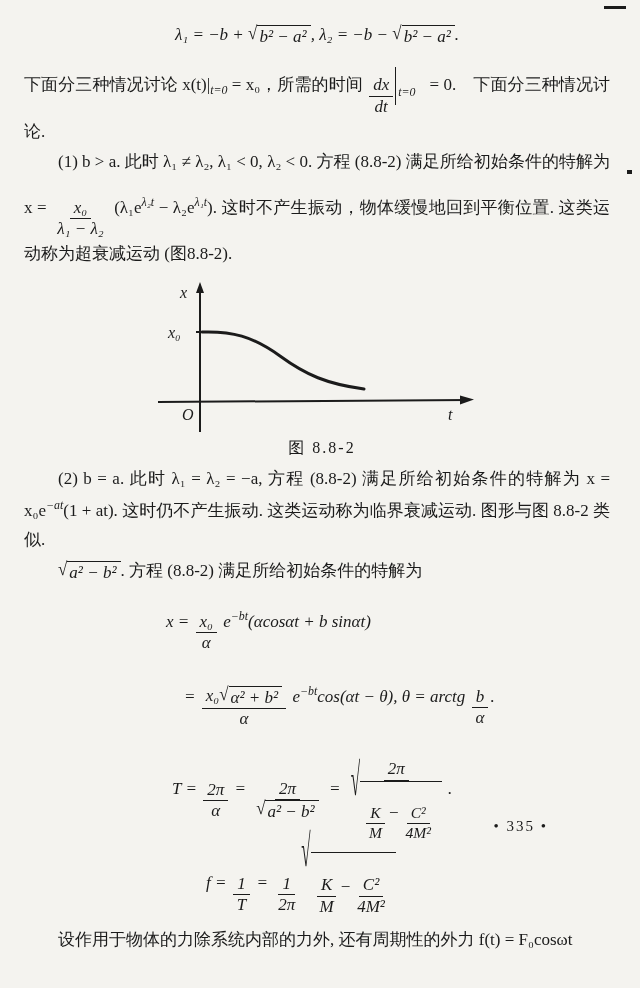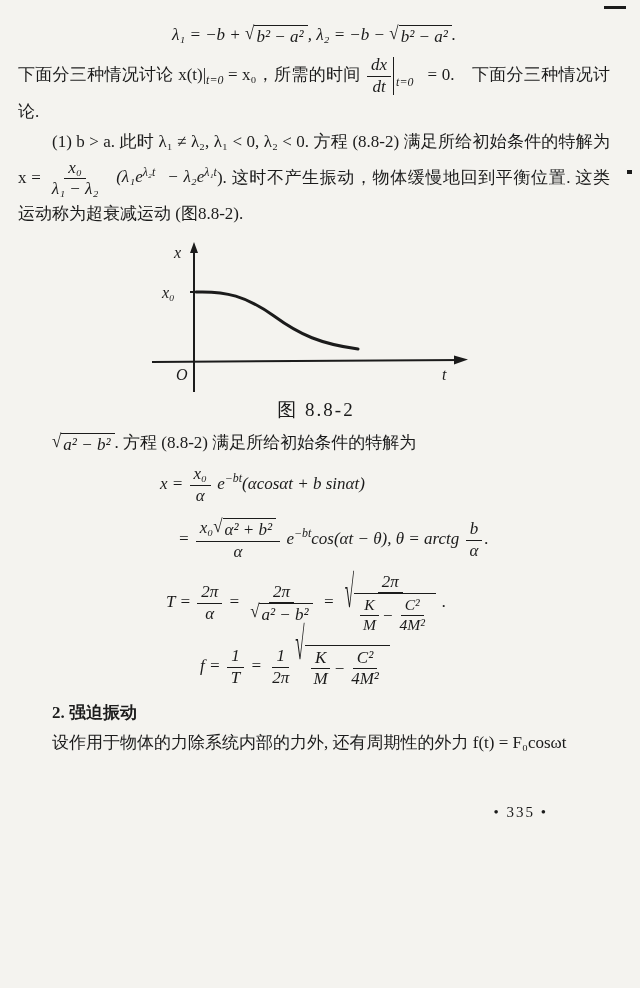--- a/index.html
+++ b/index.html
@@ -2,48 +2,48 @@
 <html><head>
 <meta charset="utf-8">
 <style>
   html,body{margin:0;padding:0;}
   body{
     width:640px;height:988px;overflow:hidden;
     background:#f4f3ef;color:#1b1b1b;
     font-family:"Liberation Serif","DejaVu Serif",serif;
     font-size:17px;line-height:1.78;
   }
-  .page{position:relative;width:640px;height:840px;box-sizing:border-box;padding:22px 30px 0 18px;}
+  .page{position:relative;width:640px;height:840px;box-sizing:border-box;padding:22px 30px 0 24px;}
   .para{margin:0;text-indent:2em;text-align:justify;}
   .para.noindent{text-indent:0;}
-  .m{font-style:italic;margin-left:7px;}
+  .m{}
   sup{font-size:.7em;font-style:italic;text-align:center;}
   sub{font-size:.7em;font-style:italic;}
   .disp{font-style:italic;line-height:1.25;margin:6px 0;white-space:nowrap;}
   
   .frac{display:inline-flex;flex-direction:column;align-items:center;vertical-align:middle;margin:0 2px;line-height:1.2;text-indent:0;font-style:italic;}
-  .frac .num{display:block;padding:0 4px;border-bottom:1.4px solid currentColor;}
+  .frac .num{display:block;padding:0 4px;border-bottom:1.4px solid currentColor;margin-top:20px;}
   .frac .den{display:block;padding:0 4px;font-family:Liberation Serif, serif;}
   .frac .frac{font-size:.92em;}
   
   .sqrt{display:inline-flex;align-items:flex-start;vertical-align:middle;text-indent:0;font-style:italic;}
   .sqrt .rad{display:inline-block;line-height:1;transform:scaleY(1.12);transform-origin:50% 72%;}
   .sqrt .bar{display:inline-block;border-top:1.4px solid currentColor;padding:0 4px 0 2px;line-height:1.25;text-align:center;}
   .sqrt.tall .rad{transform:scaleY(2.7);transform-origin:50% 82%;}
   .sqrt.tall .bar{display:inline-flex;align-items:center;padding:2px 5px 0 3px;}
   
   .eval{display:inline-block;position:relative;padding-right:1.7em;text-indent:0;}
   .eval .vbar{display:inline-block;width:0;border-left:1.4px solid currentColor;height:2.25em;vertical-align:middle;}
   .eval sub{position:absolute;left:3px;bottom:0.15em;}
   
   .figure{margin:12px 0 6px 128px;width:340px;text-align:center;}
   .figure svg{display:block;}
-  .caption{font-size:19px;margin-top:4px;text-indent:0;letter-spacing:2px;line-height:1.3;}
+  .caption{font-size:16px;margin-top:4px;text-indent:0;letter-spacing:2px;line-height:1.3;}
   .heading{margin:0;text-indent:2em;font-weight:bold;}
-  .pagenum{position:absolute;right:92px;bottom:14px;font-size:15px;letter-spacing:2px;}
+  .pagenum{position:absolute;right:92px;bottom:0;font-size:15px;letter-spacing:2px;}
   .artifact{position:absolute;background:#1b1b1b;}
   .eq-lambda{text-align:center;margin:2px 0 8px 0;}
   .eq-x1{margin-left:142px;}
   .eq-x2{margin-left:160px;margin-top:12px;margin-bottom:10px;}
   .eq-T{margin-left:148px;margin-top:4px;}
   .eq-f{margin-left:182px;margin-top:10px;margin-bottom:8px;}
 </style>
 </head>
 <body>
 
@@ -87,20 +87,23 @@
       <path d="M50,50 C80,49 100,54 128,74 C154,93 175,102 212,107" fill="none" stroke="#1b1b1b" stroke-width="3" stroke-linecap="round"></path>
 
       <text x="28" y="16" font-size="16" font-style="italic" fill="#1b1b1b">x</text>
       <text x="16" y="56" font-size="16" font-style="italic" fill="#1b1b1b">x₀</text>
       <text x="30" y="138" font-size="16" font-style="italic" fill="#1b1b1b">O</text>
       <text x="296" y="138" font-size="16" font-style="italic" fill="#1b1b1b">t</text>
     </svg>
     <div class="caption">图  8.8-2</div>
   </div>
 
+  <p class="para">
+    <span>(2) b = a. 此时 λ₁ = λ₂ = −a, 方程 (8.8-2) 满足所给初始条件的特解为 x = x₀e</span><sup>−at</sup><span>(1 + at). 这时仍不产生振动. 这类运动称为临界衰减运动. 图形与图 8.8-2 类似.</span>
+  </p>
 
   <p class="para">
     <span class="sqrt">
         <span class="rad">√</span>
         <span class="bar">a² − b²</span>
       </span><span>. 方程 (8.8-2) 满足所给初始条件的特解为</span>
   </p>
 
   <div class="disp eq-x1">
     <span>x = </span><span class="frac">
@@ -169,23 +172,20 @@
           <span> − </span>
           <span class="frac">
             <span class="num">C²</span>
             <span class="den">4M²</span>
           </span>
         </span>
       </span>
   </div>
 
 
-  <p class="heading">
-    <span>2. 强迫振动</span>
-  </p>
 
   <p class="para">
     <span>设作用于物体的力除系统内部的力外, 还有周期性的外力 f(t) = F₀cosωt</span>
   </p>
 
   <div class="pagenum">• 335 •</div>
 
   <div class="artifact" style="top:6px;right:14px;width:22px;height:3px;"></div>
   <div class="artifact" style="top:170px;right:8px;width:5px;height:4px;"></div>
 

